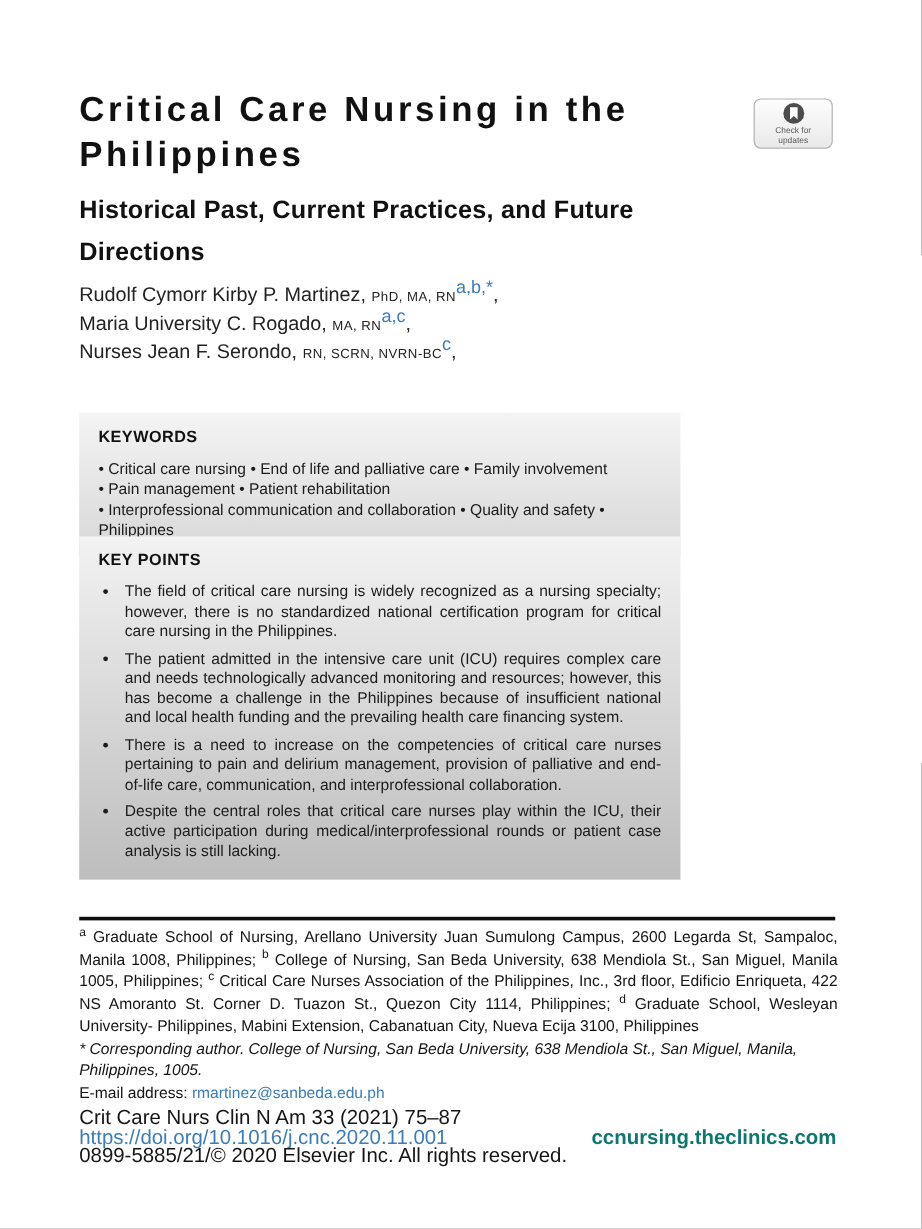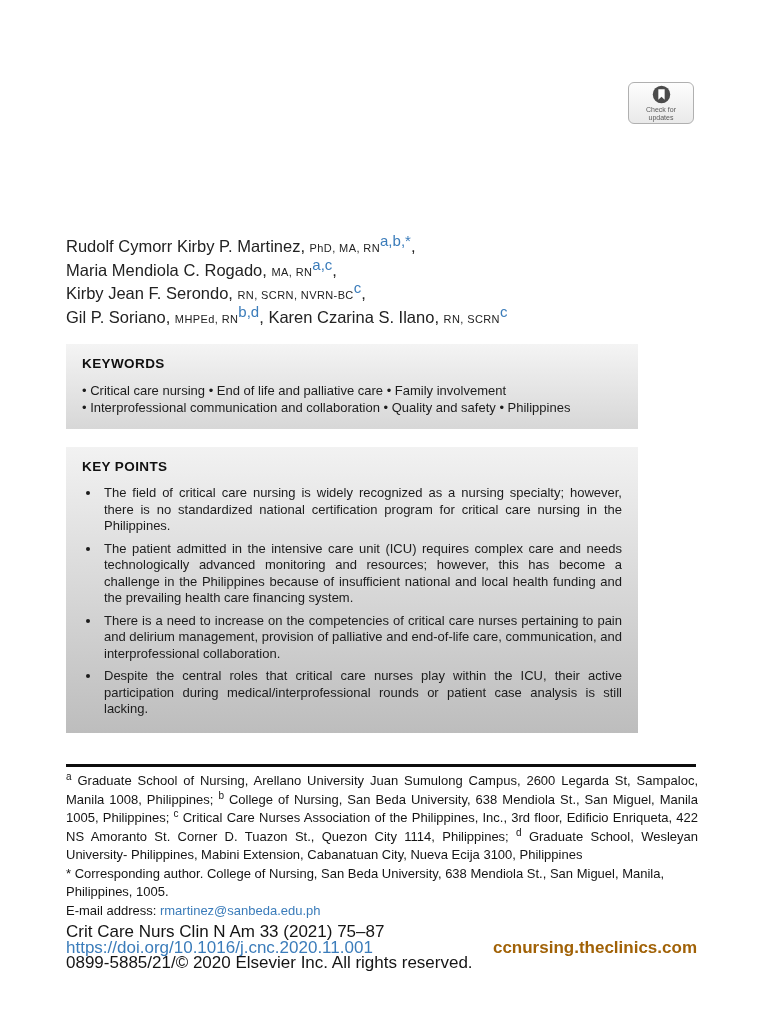--- a/index.html
+++ b/index.html
@@ -34,78 +34,82 @@
   }
   .update-badge .badge-label {
     font-size: 7px; line-height: 7.5px; color: #5a5a5a; text-align: center; margin-top: 2px;
   }
   
   .authors { position: absolute; left: 66px; top: 236px; width: 620px; }
   .author-line { font-size: 16.5px; line-height: 21.5px; color: #222; }
   .author-line .creds { font-size: 11px; letter-spacing: 0.4px; color: #222; }
   .author-line sup { font-size: 15px; color: var(--link); line-height: 0; }
   
-  .kw-box, .kp-box { position: absolute; left: 66px; width: 572px; padding: 12px 16px 13px 16px; }
+  .kw-box, .kp-box { position: absolute; left: 66px; width: 501px; padding: 12px 16px 13px 16px; }
   .kw-box { top: 344px; background: linear-gradient(to bottom, #f4f4f4, #d7d7d7); }
   .kp-box { top: 447px; background: linear-gradient(to bottom, #f2f2f2, #bdbdbd); }
   .box-heading {
     font-size: 13.5px; font-weight: bold; letter-spacing: 0.4px;
     color: #111; margin: 0 0 11px 0;
   }
   .kw-line { font-size: 13px; line-height: 17px; color: #1c1c1c; }
   .kp-list { margin: 0; padding: 0 0 0 19px; }
   .kp-item {
     font-size: 13px; line-height: 16.5px; color: #1c1c1c;
     text-align: justify; margin: 0 0 6px 0; padding-left: 3px;
   }
   .kp-item:last-child { margin-bottom: 2px; }
   
   .footnote-rule { position: absolute; left: 66px; top: 764px; width: 630px; height: 3px; background: #0d0d0d; }
   .footnotes { position: absolute; left: 66px; top: 772px; width: 632px; }
   .affiliations { font-size: 13px; line-height: 18.5px; text-align: justify; margin: 0; color: #151515; }
   .affiliations sup { font-size: 10px; line-height: 0; }
-  .corresponding { font-size: 13px; line-height: 18.5px; margin: 0; color: #151515; }
+  .corresponding { font-size: 13px; line-height: 18.5px; margin: 0; color: #151515; font-style: italic; }
   .email-line { font-size: 13px; line-height: 18.5px; margin: 0; color: #151515; }
   .email-label { }
   a.link { color: var(--link); text-decoration: none; cursor: pointer; }
   
   .citation { position: absolute; left: 66px; top: 924px; width: 631px; font-size: 17px; line-height: 15.5px; color: #151515; }
   .citation-row { display: flex; justify-content: space-between; align-items: flex-end; }
-  .site { font-weight: bold; color: #a16207; }
+  .site { font-weight: bold; color: #0f766e; }
 </style>
 </head>
 <body>
 
 <div class="page">
 
+  <div class="title-block">
+    <h1 class="article-title">Critical Care Nursing in the Philippines</h1>
+    <h2 class="article-subtitle">Historical Past, Current Practices, and Future Directions</h2>
+  </div>
 
   <div class="update-badge">
     <span style="line-height:0;">
       <svg width="19" height="19" viewBox="0 0 24 24">
         <circle cx="12" cy="12" r="11" fill="#4c4c4c"></circle>
         <path d="M8 5.5 H16 V18.5 L12 14.8 L8 18.5 Z" fill="#ffffff"></path>
       </svg>
     </span>
     <span class="badge-label">
       <span>Check for</span><br>
       <span>updates</span>
     </span>
   </div>
 
   <div class="authors" id="authors">
       <div class="author-line"><span class="name">Rudolf Cymorr Kirby P. Martinez, </span><span class="creds">PhD, MA, RN</span><sup>a,b,*</sup><span>,</span></div>
-      <div class="author-line"><span class="name">Maria Mendiola C. Rogado, </span><span class="creds">MA, RN</span><sup>a,c</sup><span>,</span></div>
-      <div class="author-line"><span class="name">Kirby Jean F. Serondo, </span><span class="creds">RN, SCRN, NVRN-BC</span><sup>c</sup><span>,</span></div>
-      <div class="author-line"><span class="name">Gil P. Soriano, </span><span class="creds">MHPEd, RN</span><sup>b,d</sup><span>, </span><span class="name">Karen Czarina S. Ilano, </span><span class="creds">RN, SCRN</span><sup>c</sup></div>
+      <div class="author-line"><span class="name">Maria University C. Rogado, </span><span class="creds">MA, RN</span><sup>a,c</sup><span>,</span></div>
+      <div class="author-line"><span class="name">Nurses Jean F. Serondo, </span><span class="creds">RN, SCRN, NVRN-BC</span><sup>c</sup><span>,</span></div>
     </div>
 
   <div class="kw-box">
     <p class="box-heading">KEYWORDS</p>
     <div id="kw-lines">
         <div class="kw-line">• Critical care nursing • End of life and palliative care • Family involvement</div>
+        <div class="kw-line">• Pain management • Patient rehabilitation</div>
         <div class="kw-line">• Interprofessional communication and collaboration • Quality and safety • Philippines</div>
       </div>
   </div>
 
   <div class="kp-box">
     <p class="box-heading">KEY POINTS</p>
     <ul class="kp-list" id="kp-list">
         <li class="kp-item">The field of critical care nursing is widely recognized as a nursing specialty; however, there is no standardized national certification program for critical care nursing in the Philippines.</li>
         <li class="kp-item">The patient admitted in the intensive care unit (ICU) requires complex care and needs technologically advanced monitoring and resources; however, this has become a challenge in the Philippines because of insufficient national and local health funding and the prevailing health care financing system.</li>
         <li class="kp-item">There is a need to increase on the competencies of critical care nurses pertaining to pain and delirium management, provision of palliative and end-of-life care, communication, and interprofessional collaboration.</li>

